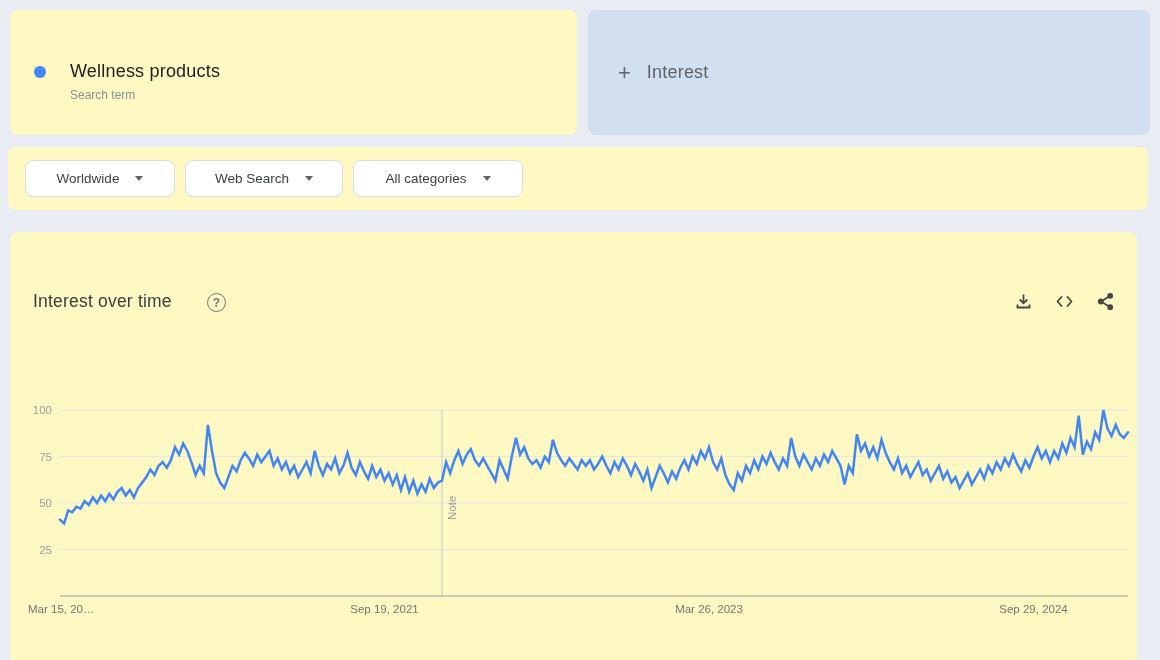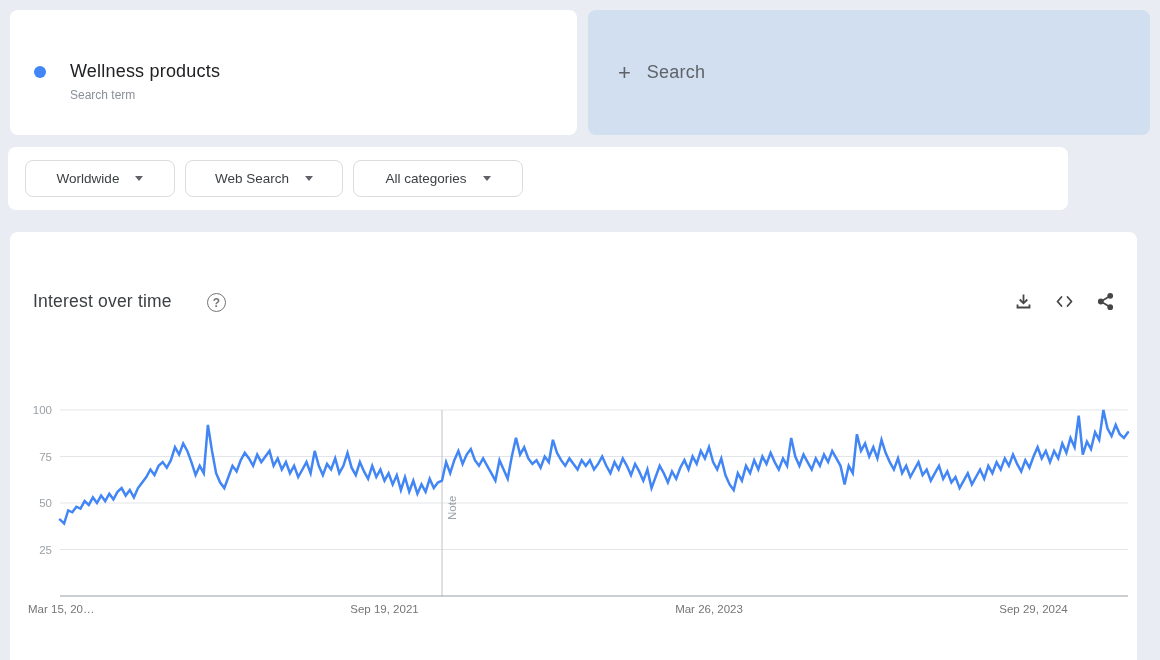--- a/index.html
+++ b/index.html
@@ -3,36 +3,36 @@
 <meta charset="utf-8">
 <style>
   * { margin:0; padding:0; box-sizing:border-box; }
   html,body { width:1160px; height:660px; overflow:hidden; }
   body {
     background:#e9ecf3;
     font-family:"Liberation Sans", sans-serif;
     position:relative;
     color:#202124;
   }
-  .card { position:absolute; background:#ffffff; border-radius:8px; }
+  .card { position:absolute; background:#fef9c3; border-radius:8px; }
 
   
   .term-card { left:10px; top:10px; width:567px; height:125px; }
   .term-dot { position:absolute; left:24px; top:56px; width:12px; height:12px; border-radius:50%; }
   .term-title { position:absolute; left:60px; top:51px; font-size:18px; color:#202124; letter-spacing:.2px; }
   .term-subtitle { position:absolute; left:60px; top:78px; font-size:12px; color:#8a9097; }
 
   
   .compare-card { left:588px; top:10px; width:562px; height:125px; background:#d2dff0; border-radius:8px; position:absolute; cursor:pointer; }
   .compare-inner { position:absolute; left:30px; top:0; height:100%; display:flex; align-items:center; gap:16px; color:#5f6368; }
   .compare-plus { font-size:22px; font-weight:400; line-height:1; }
   .compare-label { font-size:18px; letter-spacing:.2px; }
 
   
-  .filter-bar { left:8px; top:147px; width:1060px; height:63px; }
+  .filter-bar { left:8px; top:147px; width:1140px; height:63px; }
   .filter-row { position:absolute; left:17px; top:13px; display:flex; gap:10px; }
   .pill {
     height:37px; border:1px solid #dadce0; border-radius:8px; background:#fff;
     display:inline-flex; align-items:center; justify-content:center; gap:16px;
     padding:0 20px; font-size:13.5px; color:#3c4043; cursor:pointer; white-space:nowrap;
   }
   .pill-0 { min-width:150px; } .pill-1 { min-width:160px; } .pill-2 { min-width:170px; } .pill-3 { min-width:158px; }
   .caret { width:0; height:0; border-left:4.5px solid transparent; border-right:4.5px solid transparent; border-top:5.5px solid #5f6368; }
 
   
@@ -52,21 +52,21 @@
 
 <div class="card term-card">
   <div class="term-dot" style="background: rgb(66, 133, 244);"></div>
   <div class="term-title">Wellness products</div>
   <div class="term-subtitle">Search term</div>
 </div>
 
 <div class="compare-card" style="background: rgb(210, 223, 240);">
   <div class="compare-inner">
     <span class="compare-plus">+</span>
-    <span class="compare-label">Search</span>
+    <span class="compare-label">Interest</span>
   </div>
 </div>
 
 <div class="card filter-bar">
   <div class="filter-row">
     <div class="pill pill-0">
       <span>Worldwide</span>
       <span class="caret"></span>
     </div>
     <div class="pill pill-3">

